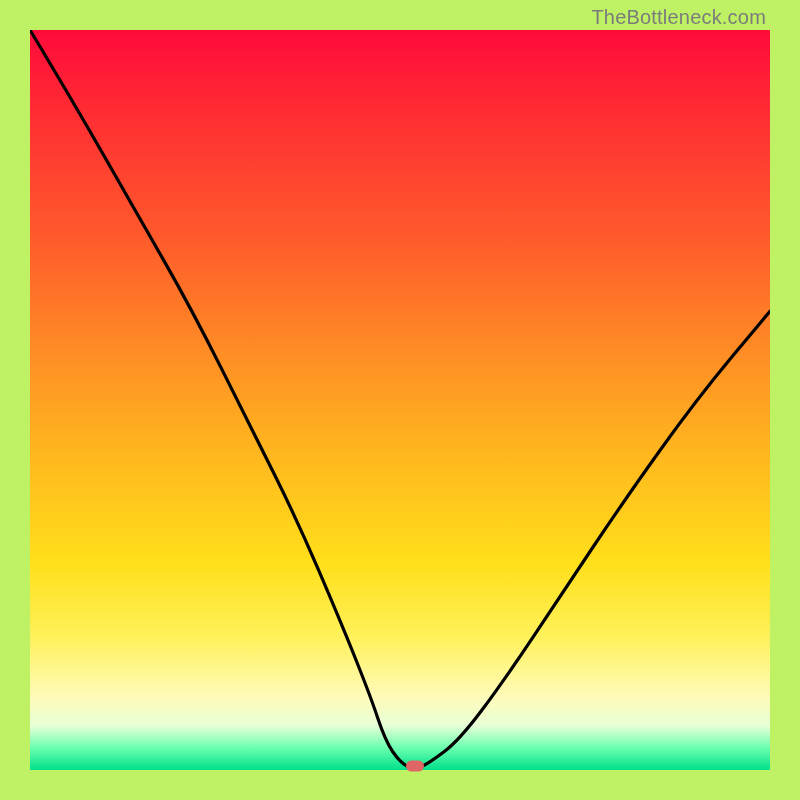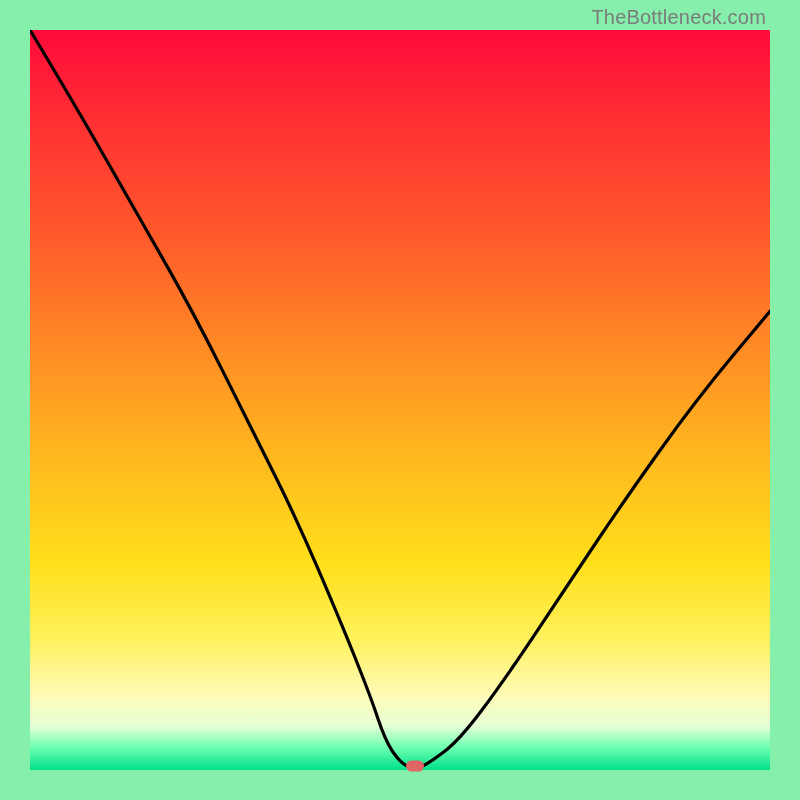--- a/index.html
+++ b/index.html
@@ -8,21 +8,21 @@
     width: 800px;
     height: 800px;
     background: #000;
     overflow: hidden;
     font-family: Arial, Helvetica, sans-serif;
   }
   .frame {
     position: relative;
     width: 800px;
     height: 800px;
-    background: #86efac;
+    background: #bef264;
   }
   .plot {
     position: absolute;
     left: 30px;
     top: 30px;
     width: 740px;
     height: 740px;
     
     background: linear-gradient(
       to bottom,

